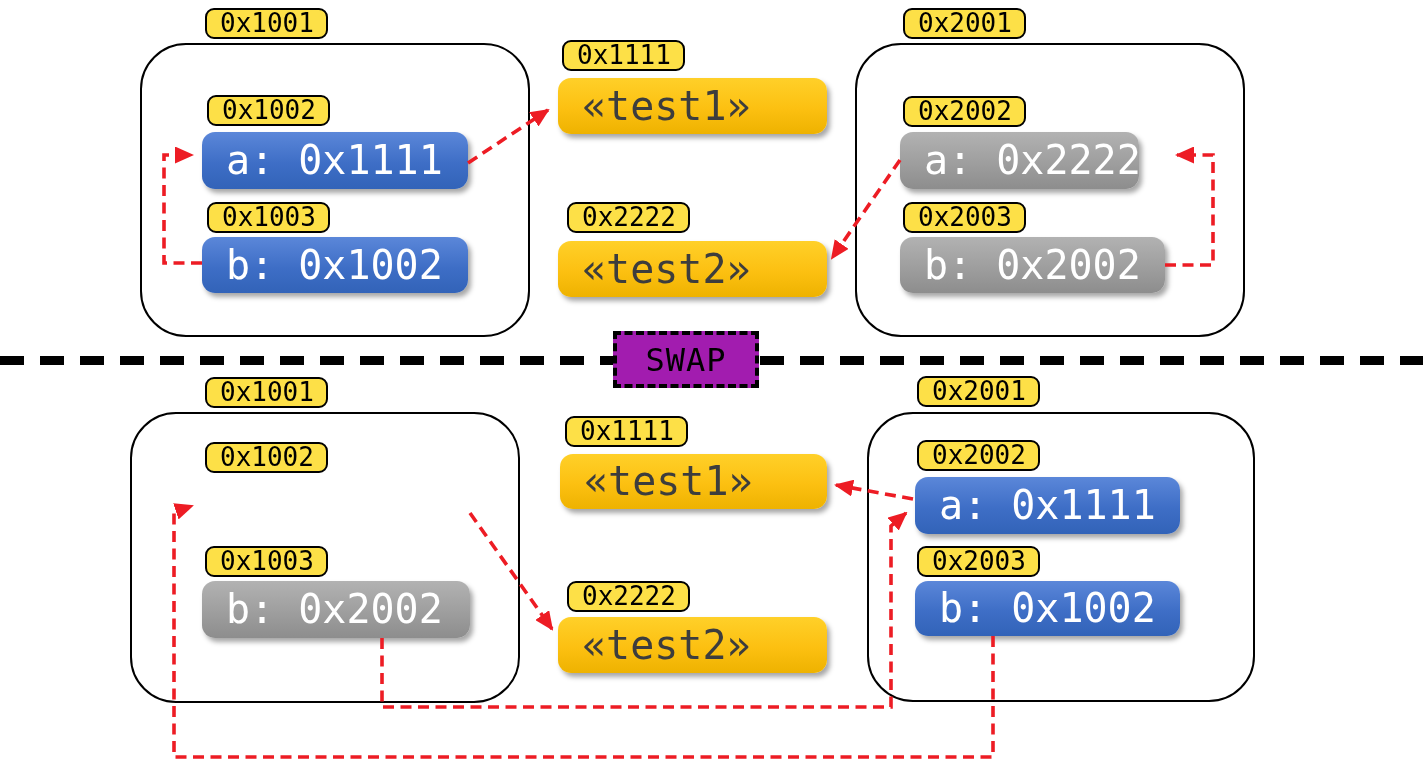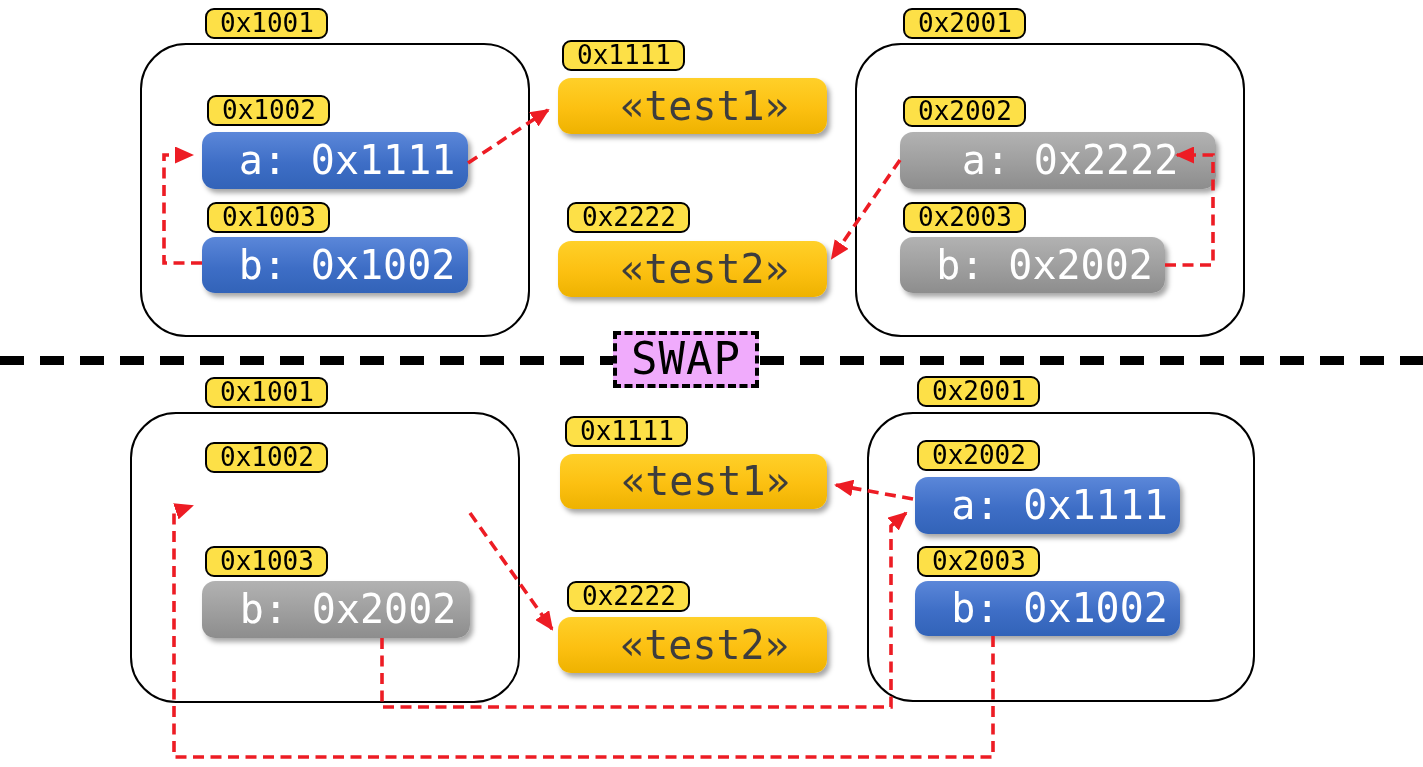--- a/index.html
+++ b/index.html
@@ -9,42 +9,42 @@
   
   .container{position:absolute;border:2.5px solid #000;border-radius:46px;background:#fff;box-sizing:border-box;}
 
   
   .addr{position:absolute;border:2px solid #000;border-radius:9px;background:#fde047;box-sizing:border-box;
         height:31px;line-height:27px;font-size:26px;color:#000;padding:0 12px 0 13px;white-space:nowrap;z-index:3;}
 
   
   .slot{position:absolute;border-radius:13px;box-sizing:border-box;color:#fff;font-size:40px;
         padding-left:24px;white-space:nowrap;z-index:2;
-        box-shadow:3px 4px 5px rgba(0,0,0,0.35);text-align:center;}
+        box-shadow:3px 4px 5px rgba(0,0,0,0.35);}
   .slot.blue{background:linear-gradient(180deg,#5b87d9 0%,#3e6ec6 55%,#3263b8 100%);border-radius:13px;}
   .slot.gray{background:linear-gradient(180deg,#b2b2b2 0%,#9e9e9e 55%,#8d8d8d 100%);}
   .slot.yellow{background:linear-gradient(180deg,#ffd029 0%,#fcc011 55%,#eeb200 100%);color:#3d3d3d;}
 
   
   .tl-addr{left:205px;top:8px;}   .tl-box{left:140px;top:43px;width:390px;height:294px;}
   .tl-a-addr{left:207px;top:95px;} .tl-a{left:202px;top:132px;width:266px;height:57px;line-height:57px;}
   .tl-b-addr{left:207px;top:202px;} .tl-b{left:202px;top:237px;width:266px;height:56px;line-height:56px;}
   .t-h1-addr{left:562px;top:40px;}  .t-h1{left:558px;top:78px;width:269px;height:56px;line-height:56px;}
   .t-h2-addr{left:567px;top:202px;} .t-h2{left:558px;top:241px;width:269px;height:56px;line-height:56px;}
   .tr-addr{left:903px;top:8px;}   .tr-box{left:855px;top:43px;width:390px;height:294px;}
-  .tr-a-addr{left:903px;top:96px;} .tr-a{left:900px;top:132px;width:316px;height:57px;line-height:57px;}
+  .tr-a-addr{left:903px;top:96px;} .tr-a{left:900px;top:132px;width:239px;height:57px;line-height:57px;}
   .tr-b-addr{left:903px;top:202px;} .tr-b{left:900px;top:237px;width:265px;height:56px;line-height:56px;}
 
   
   .divider{position:absolute;left:0;top:356px;width:1423px;height:9px;z-index:4;
            background:repeating-linear-gradient(90deg,#000 0 24px,transparent 24px 40px);}
-  .swap-box{position:absolute;left:613px;top:331px;width:146px;height:57px;background:#f0abfc;
+  .swap-box{position:absolute;left:613px;top:331px;width:146px;height:57px;background:#a21caf;
             border:4px dashed #000;box-sizing:border-box;z-index:5;
-            display:flex;align-items:flex-end;justify-content:center;
-            font-size:44px;color:#000;letter-spacing:1px;}
+            display:flex;align-items:center;justify-content:center;
+            font-size:32px;color:#000;letter-spacing:1px;}
 
   
   .bl-addr{left:205px;top:377px;} .bl-box{left:130px;top:412px;width:390px;height:291px;}
   .bl-a-addr{left:205px;top:442px;} .bl-a{left:202px;top:479px;width:268px;height:57px;line-height:57px;}
   .bl-b-addr{left:205px;top:546px;} .bl-b{left:202px;top:581px;width:268px;height:57px;line-height:57px;}
   .b-h1-addr{left:565px;top:416px;} .b-h1{left:560px;top:454px;width:267px;height:55px;line-height:55px;}
   .b-h2-addr{left:567px;top:581px;} .b-h2{left:558px;top:617px;width:269px;height:56px;line-height:56px;}
   .br-addr{left:917px;top:376px;} .br-box{left:867px;top:412px;width:388px;height:290px;}
   .br-a-addr{left:917px;top:440px;} .br-a{left:915px;top:477px;width:265px;height:57px;line-height:57px;}
   .br-b-addr{left:917px;top:546px;} .br-b{left:915px;top:581px;width:265px;height:55px;line-height:55px;}

